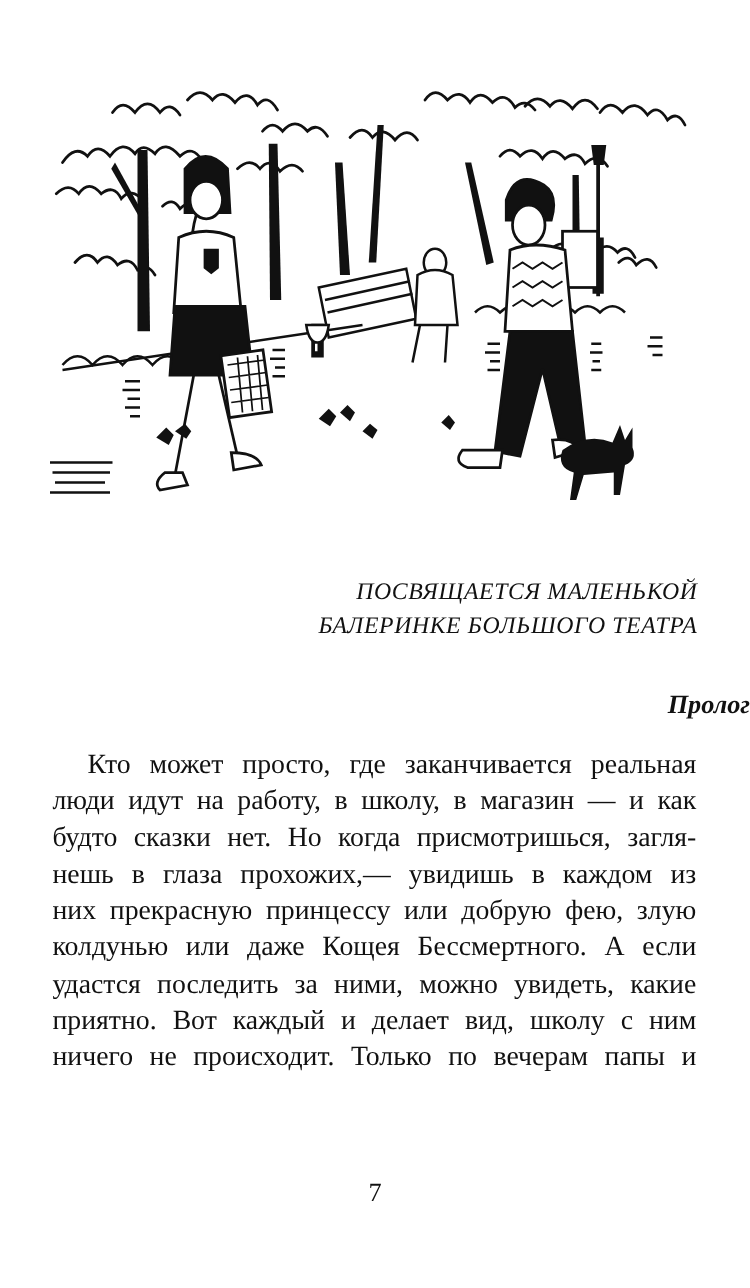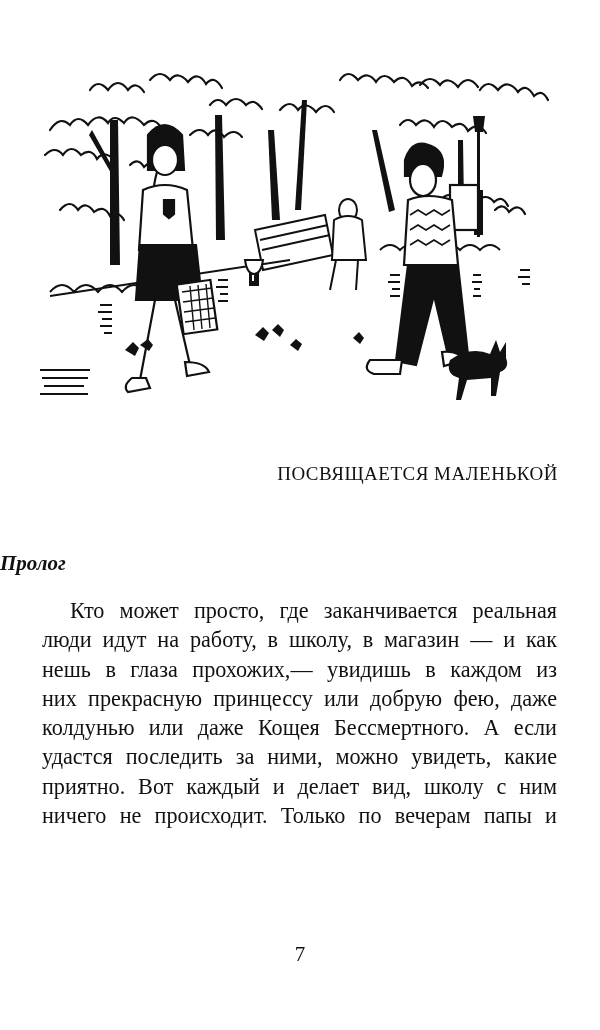--- a/index.html
+++ b/index.html
@@ -1,20 +1,20 @@
 <!DOCTYPE html>
 <html><head>
 <meta charset="utf-8">
 <style>
   html, body { margin: 0; padding: 0; background: #ffffff; }
   body { width: 600px; height: 1030px; position: relative; overflow: hidden; font-family: "Liberation Serif", "DejaVu Serif", serif; color: #111; }
   .illustration { position: absolute; left: 40px; top: 60px; width: 525px; height: 380px; }
-  .dedication { position: absolute; right: 42px; top: 460px; text-align: right; font-size: 19px; line-height: 27px; letter-spacing: 0.5px; text-transform: uppercase; }
+  .dedication { position: absolute; right: 42px; top: 460px; text-align: right; font-style: italic; font-size: 19px; line-height: 27px; letter-spacing: 0.5px; text-transform: uppercase; }
   .dedication div { white-space: nowrap; }
-  .chapter-title { position: absolute; left: 0; width: 600px; top: 551px; text-align: left; font-style: italic; font-weight: bold; font-size: 21px; }
+  .chapter-title { position: absolute; left: 0; width: 600px; top: 551px; text-align: right; font-style: italic; font-weight: bold; font-size: 21px; }
   .body-text { position: absolute; left: 42px; top: 596px; width: 515px; font-size: 22.2px; line-height: 29.3px; }
   .line { display: block; white-space: nowrap; text-align: justify; text-align-last: justify; height: 29.3px; }
   .line.first { padding-left: 28px; }
   .page-number { position: absolute; left: 0; width: 600px; top: 942px; text-align: center; font-size: 21px; }
 </style>
 </head>
 <body>
 
 <svg class="illustration" viewBox="0 0 525 380" xmlns="http://www.w3.org/2000/svg">
   <g fill="none" stroke="#111" stroke-width="2.2" stroke-linecap="round">
@@ -115,28 +115,30 @@
     <path d="M178 220 l10 0 M176 227 l12 0 M180 234 l8 0 M178 241 l10 0"></path>
     <path d="M350 215 l10 0 M348 222 l12 0 M352 229 l8 0 M350 236 l10 0"></path>
     <path d="M433 215 l8 0 M432 222 l10 0 M434 229 l6 0 M433 236 l8 0"></path>
     <path d="M480 210 l10 0 M478 217 l12 0 M482 224 l8 0"></path>
     <path d="M0 310 l50 0 M2 318 l46 0 M4 326 l40 0 M0 334 l48 0"></path>
   </g>
 </svg>
 
 <div class="dedication">
   <div>Посвящается маленькой</div>
+  <div>балеринке Большого театра</div>
 </div>
 
 <div class="chapter-title">Пролог</div>
 
 <div class="body-text">
   <span class="line first">Кто может просто, где заканчивается реальная</span>
   <span class="line">люди идут на работу, в школу, в магазин — и как</span>
+  <span class="line">будто сказки нет. Но когда присмотришься, загля-</span>
   <span class="line">нешь в глаза прохожих,— увидишь в каждом из</span>
-  <span class="line">них прекрасную принцессу или добрую фею, даже</span>
+  <span class="line">них прекрасную принцессу или добрую фею, злую</span>
   <span class="line">колдунью или даже Кощея Бессмертного. А если</span>
   <span class="line">удастся последить за ними, можно увидеть, какие</span>
   <span class="line">приятно. Вот каждый и делает вид, школу с ним</span>
   <span class="line">ничего не происходит. Только по вечерам папы и</span>
 </div>
 
 <div class="page-number">7</div>
 
 </body></html>

